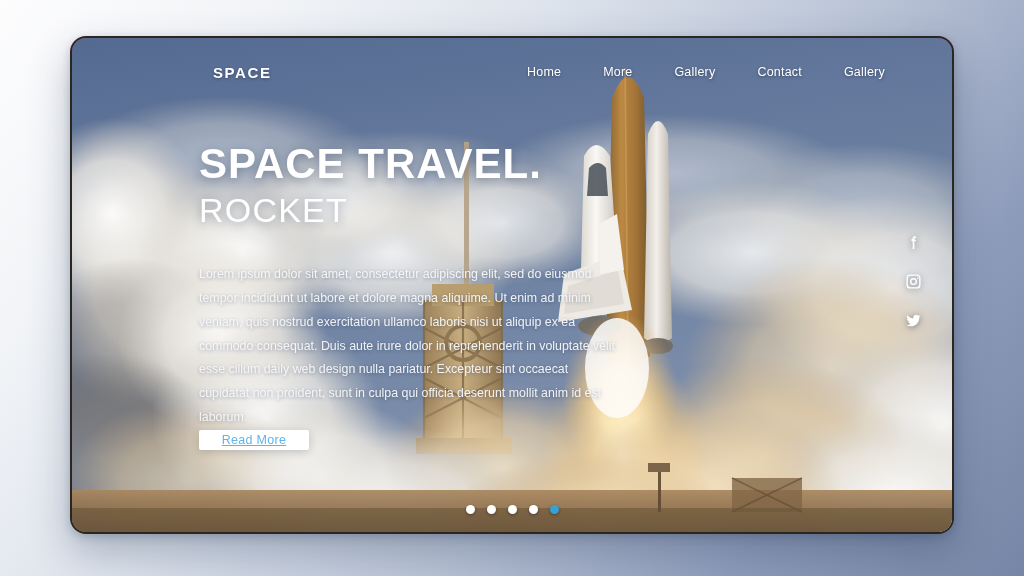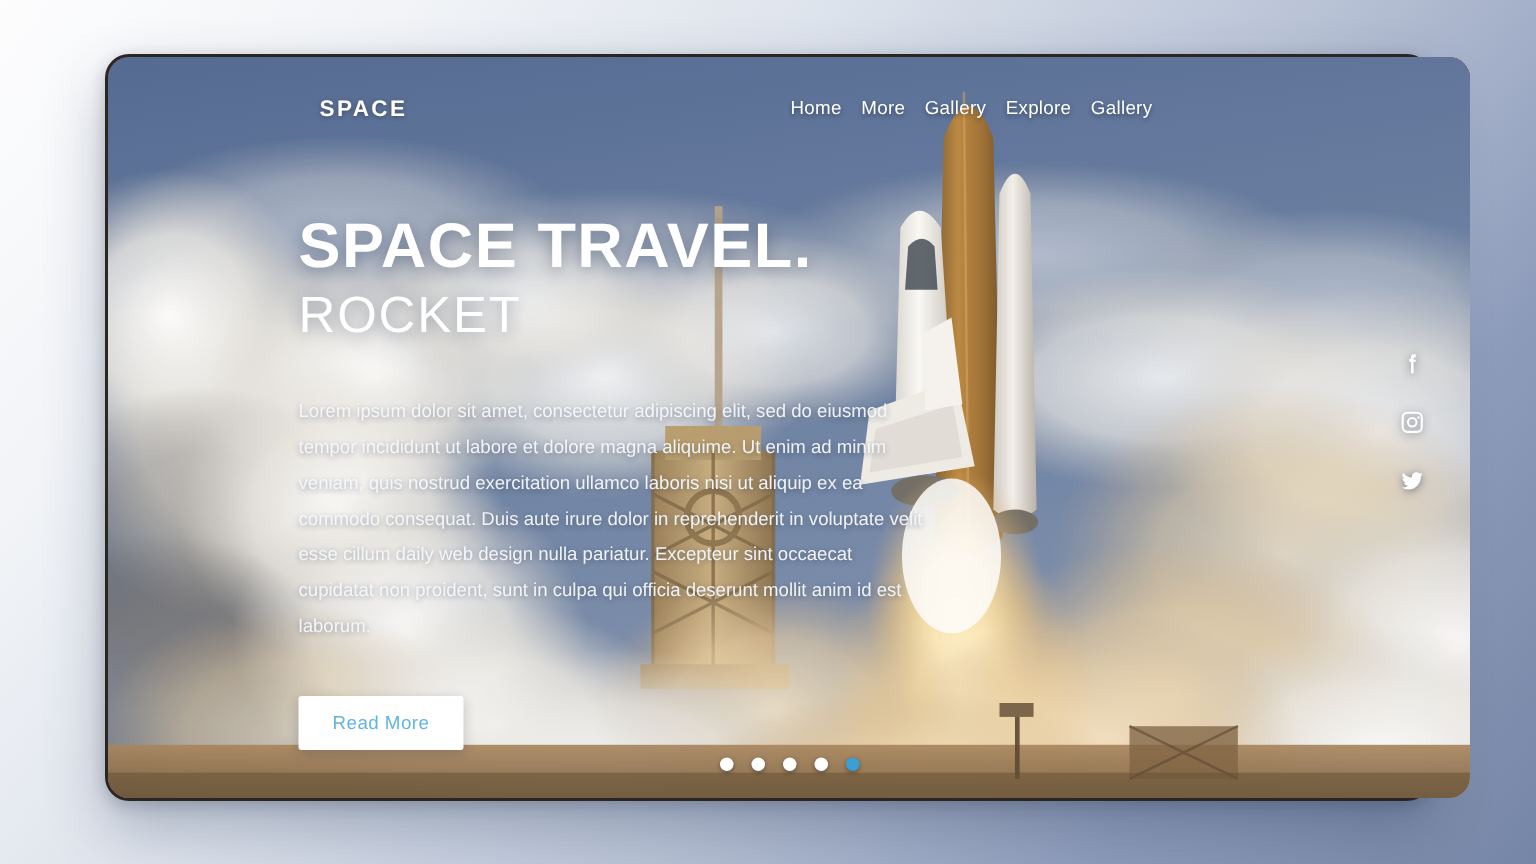--- a/index.html
+++ b/index.html
@@ -32,21 +32,20 @@
     box-shadow: 0 18px 40px rgba(40,55,85,0.30), 0 3px 10px rgba(30,40,65,0.22);
   }
 
   #screen {
     position: relative;
     width: 100%;
     height: 100%;
     border-radius: 14px;
     overflow: hidden;
     background: #be185d;
-    padding-left: 28px;
   }
 
   #hero-scene {
     position: absolute;
     inset: 0;
     width: 100%;
     height: 100%;
     display: block;
   }
 
@@ -72,21 +71,21 @@
     font-size: 15px;
     font-weight: bold;
     color: #ffffff;
     letter-spacing: 1.6px;
     text-shadow: 0 1px 3px rgba(20,30,50,0.45);
   }
   #navlinks {
     position: absolute;
     left: 455px;
     display: flex;
-    gap: 13px;
+    gap: 42px;
     align-items: center;
   }
   .navlink {
     font-size: 12.5px;
     color: #ffffff;
     letter-spacing: 0.2px;
     text-shadow: 0 1px 3px rgba(20,30,50,0.5);
     cursor: pointer;
     white-space: nowrap;
   }
@@ -119,35 +118,35 @@
   #hero-paragraph {
     margin: 34px 0 0 0;
     width: 420px;
     font-size: 12.4px;
     line-height: 1.92;
     color: #f4f7fb;
     text-shadow: 0 1px 4px rgba(35,45,70,0.42);
     opacity: 0.96;
   }
   #read-more-button {
-    margin-top: 34px;
     width: 110px;
-    height: 36px;
+    height: 20px;
     background: #ffffff;
     border: none;
     border-radius: 2px;
     color: #62b4e6;
     font-size: 12.5px;
     font-family: "Liberation Sans", sans-serif;
     letter-spacing: 0.3px;
     cursor: pointer;
     box-shadow: 0 2px 8px rgba(30,40,60,0.22);
     display: flex;
     align-items: center;
     justify-content: center;
+    text-decoration: underline;
   }
 
   
   #social-rail {
     position: absolute;
     right: 30px;
     top: 196px;
     display: flex;
     flex-direction: column;
     align-items: center;
@@ -346,21 +345,21 @@
       </svg>
 
       <div id="site">
 
         <nav id="navbar">
           <div id="brand">SPACE</div>
           <div id="navlinks">
             <span class="navlink">Home</span>
             <span class="navlink">More</span>
             <span class="navlink">Gallery</span>
-            <span class="navlink">Explore</span>
+            <span class="navlink">Contact</span>
             <span class="navlink">Gallery</span>
           </div>
         </nav>
 
         <div id="hero-copy">
           <h1 id="headline-1">SPACE TRAVEL.</h1>
           <h1 id="headline-2">ROCKET</h1>
           <p id="hero-paragraph">Lorem ipsum dolor sit amet, consectetur adipiscing elit, sed do eiusmod tempor incididunt ut labore et dolore magna aliquime. Ut enim ad minim veniam, quis nostrud exercitation ullamco laboris nisi ut aliquip ex ea commodo consequat. Duis aute irure dolor in reprehenderit in voluptate velit esse cillum daily web design nulla pariatur. Excepteur sint occaecat cupidatat non proident, sunt in culpa qui officia deserunt mollit anim id est laborum.</p>
           <button id="read-more-button">Read More</button>
         </div>

